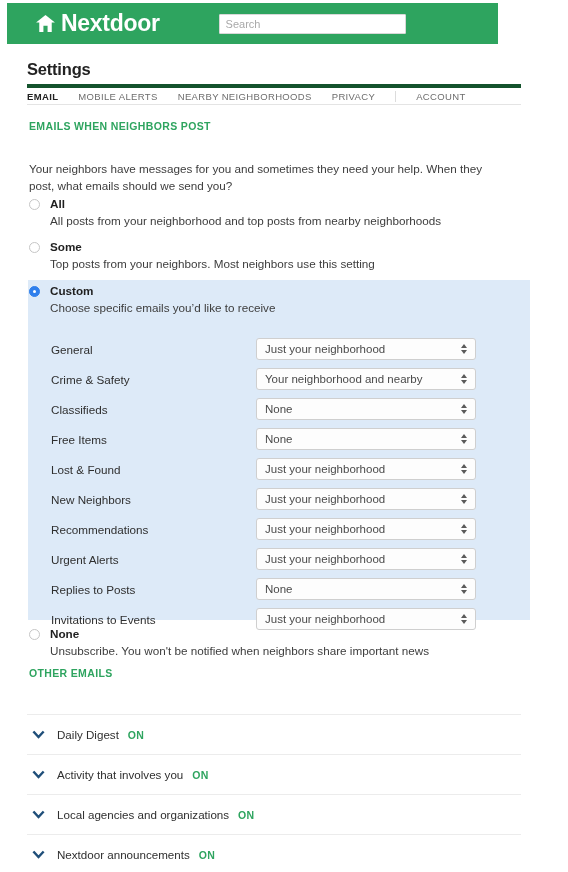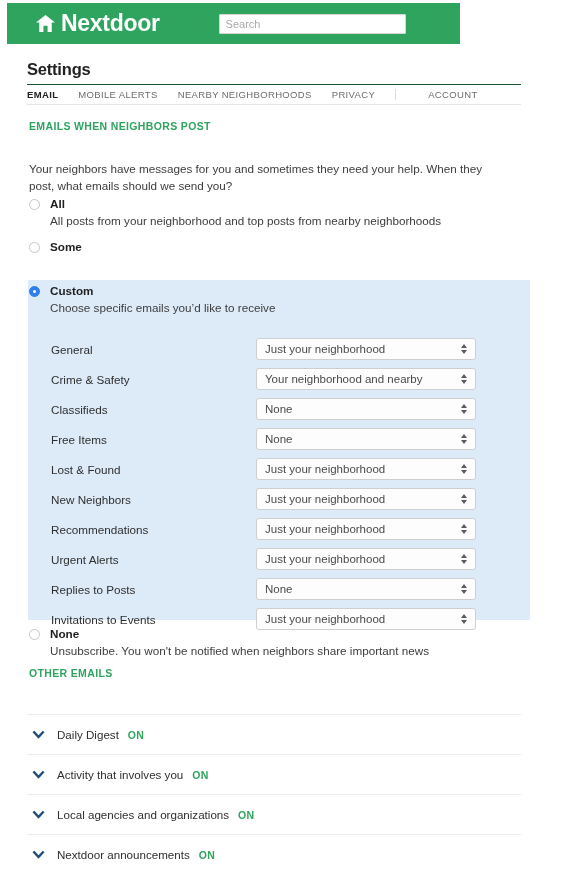--- a/index.html
+++ b/index.html
@@ -8,21 +8,21 @@
     width: 568px; height: 872px;
     background: #ffffff;
     font-family: "Liberation Sans", sans-serif;
     -webkit-font-smoothing: antialiased;
   }
   .page { position: relative; width: 568px; height: 872px; overflow: hidden; background:#fff; }
 
   
   .header {
     position: absolute; left: 7px; top: 3px;
-    width: 453px; height: 41px;
+    width: 491px; height: 41px;
     background: #2ea45f;
     display: flex; align-items: center;
   }
   .brand { display: flex; align-items: center; margin-left: 29px; }
   .house-icon { display:block; width: 19px; height: 17px; margin-right: 6px; }
   .brand-name {
     color: #ffffff; font-size: 23px; font-weight: bold;
     letter-spacing: -0.3px; line-height: 1;
   }
   .search-wrap { margin-left: 59px; }
@@ -39,30 +39,30 @@
   .settings-title {
     position: absolute; left: 27px; top: 60px;
     font-size: 16.5px; font-weight: bold; color: #222;
     letter-spacing: -0.2px;
   }
 
   
   .tabs {
     position: absolute; left: 27px; top: 84px;
     width: 494px; height: 21px;
-    border-top: 1px solid #14532d;
+    border-top: 4px solid #14532d;
     border-bottom: 1px solid #e4e4e4;
     display: flex; align-items: center;
   }
   .tab {
     font-size: 9.5px; color: #6d6d6d; letter-spacing: 0.35px;
     margin-right: 20px; white-space: nowrap; cursor: pointer;
   }
   .tab.active { color: #222; font-weight: bold; }
-  .tab.sep-before { border-left: 1px solid #dcdcdc; padding-left: 32px; }
+  .tab.sep-before { border-left: 1px solid #dcdcdc; padding-left: 20px; }
 
   
   .section-head {
     position: absolute; color: #2ea45f;
     font-size: 10.5px; font-weight: bold; letter-spacing: 0.35px;
   }
   #sec-emails { left: 29px; top: 120px; }
   #sec-other  { left: 29px; top: 667px; }
 
   .intro {
@@ -193,20 +193,21 @@
       <span class="opt-title">All</span>
     </div>
     <div class="opt-desc">All posts from your neighborhood and top posts from nearby neighborhoods</div>
   </div>
 
   <div class="opt" id="opt-some">
     <div class="opt-row">
       <span class="radio"></span>
       <span class="opt-title">Some</span>
     </div>
+    <div class="opt-desc">Top posts from your neighbors. Most neighbors use this setting</div>
   </div>
 
   <div class="custom-panel">
     <div class="opt custom-head">
       <div class="opt-row">
         <span class="radio checked"></span>
         <span class="opt-title">Custom</span>
       </div>
       <div class="opt-desc">Choose specific emails you’d like to receive</div>
     </div>

